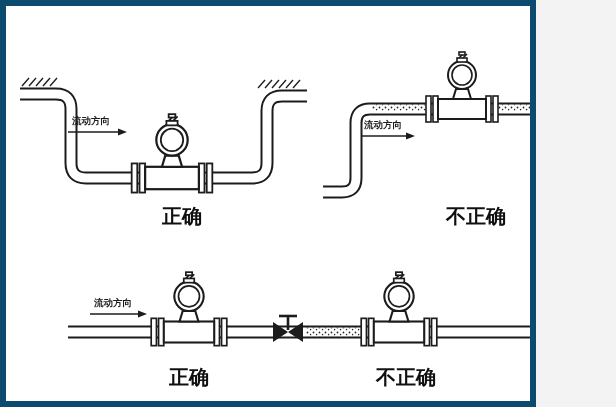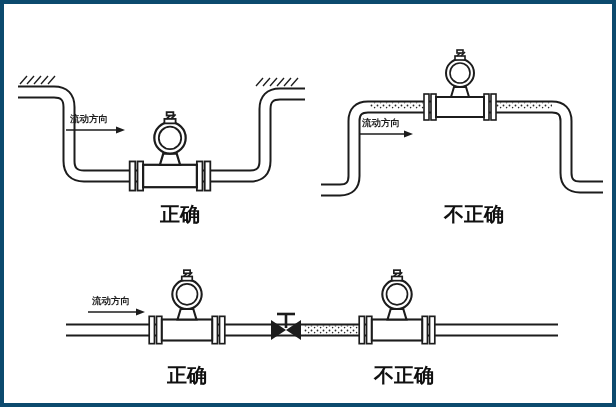--- a/index.html
+++ b/index.html
@@ -1,19 +1,19 @@
 <!DOCTYPE html>
 <html style="--line: #1c1c1c; --bg: #ffffff;"><head>
 <meta charset="utf-8">
 <style>
   html,body{margin:0;padding:0;background:#f3f3f3;}
   .canvas{
-    width:616px;height:407px;
+    width:536px;height:407px;
     background:var(--bg,#ffffff);
-    border:4px solid #0c4a6e;
+    border:6px solid #0c4a6e;
     box-sizing:border-box;
     position:relative;
     font-family:"Liberation Sans", sans-serif;
     overflow:hidden;
   }
   svg{display:block;}
   .pipe-outer{fill:none;stroke:var(--line,#1c1c1c);stroke-width:13;}
   .pipe-inner{fill:none;stroke:#ffffff;stroke-width:9;}
   .part{fill:#ffffff;stroke:var(--line,#1c1c1c);stroke-width:2;}
   .part-thin{fill:#ffffff;stroke:var(--line,#1c1c1c);stroke-width:1.6;}

